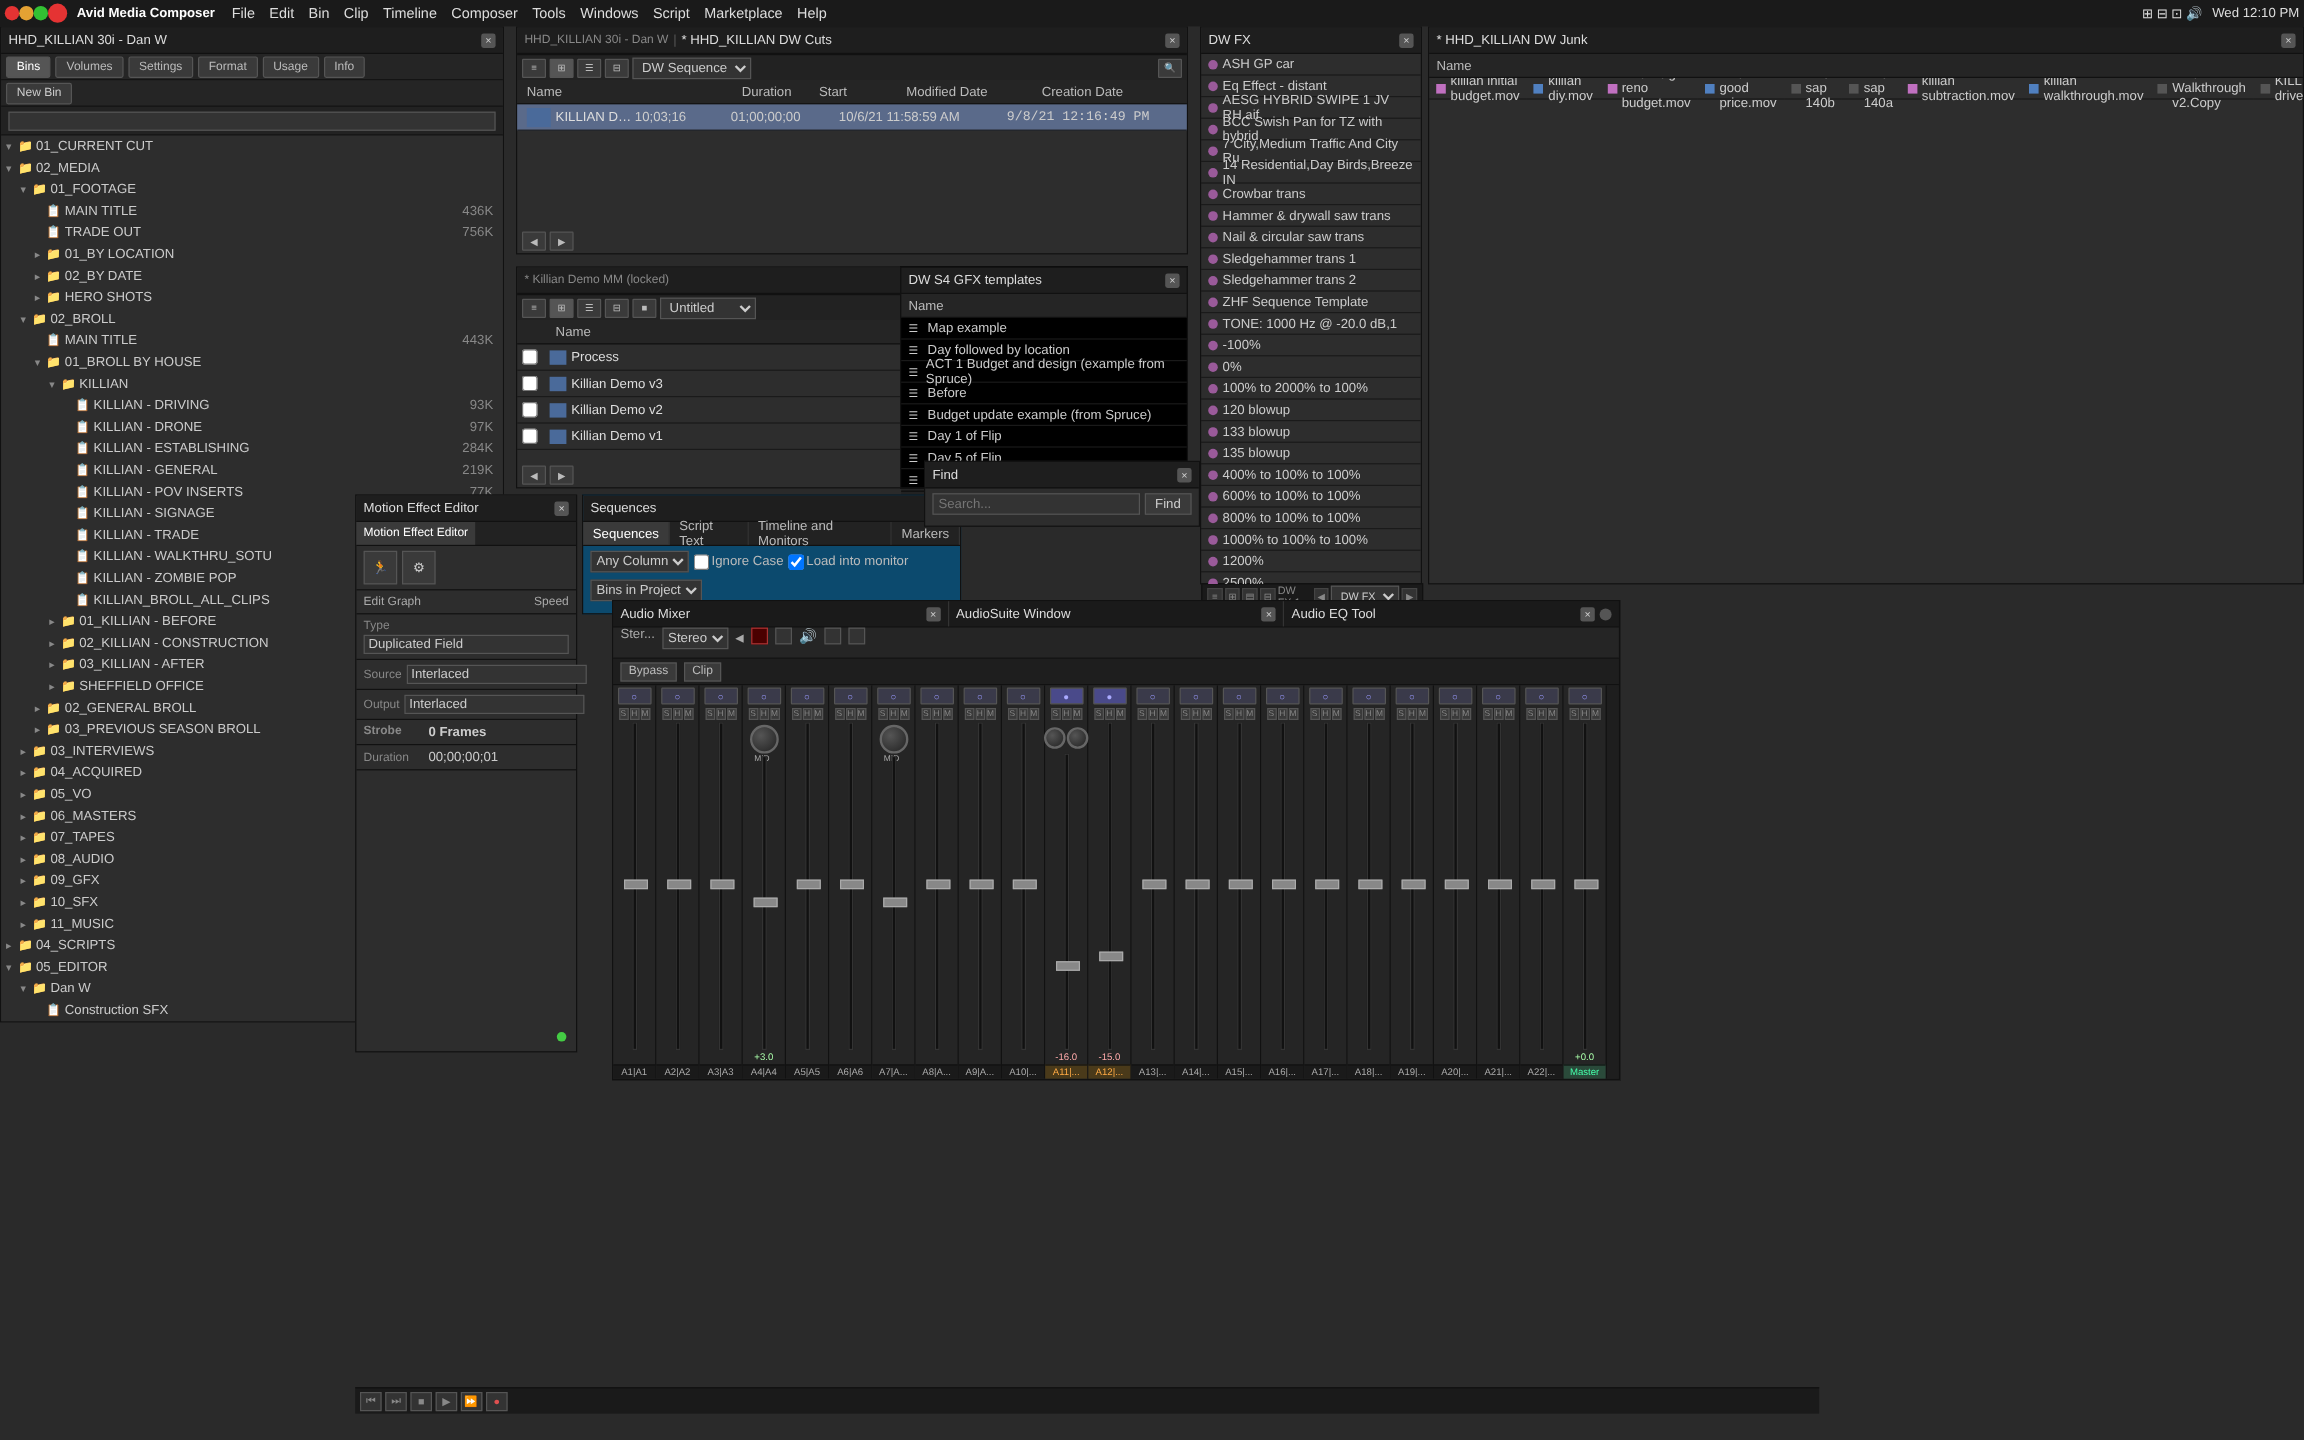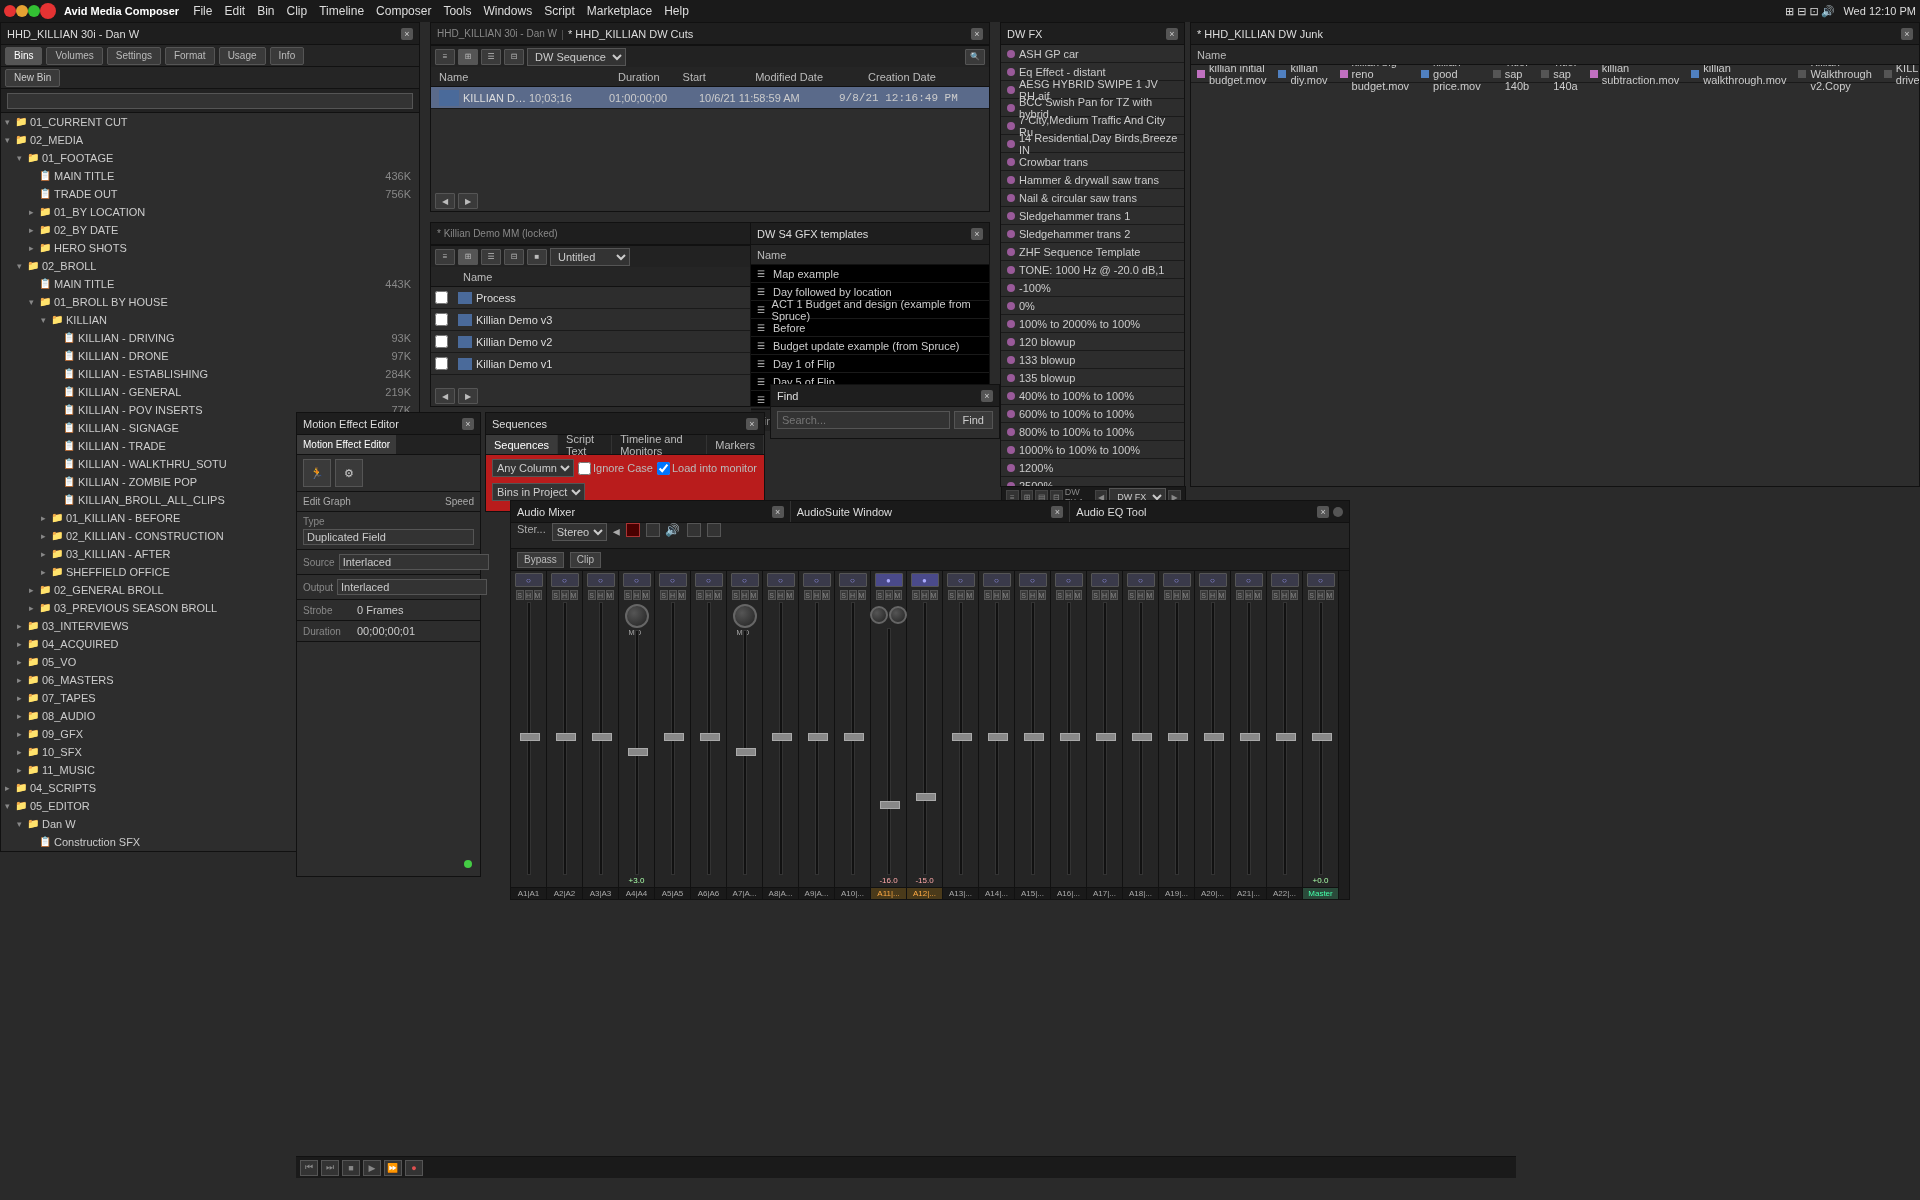--- a/index.html
+++ b/index.html
@@ -1285,36 +1285,36 @@
     <div style="padding:4px 6px;border-bottom:1px solid #111;display:flex;align-items:center;gap:4px;">
       <span style="font-size:10px;color:#888;width:50px;">Source</span>
       <input class="me-field" style="flex: 1 1 0%;" value="Interlaced">
     </div>
 
     <div style="padding:4px 6px;border-bottom:1px solid #111;display:flex;align-items:center;gap:4px;">
       <span style="font-size:10px;color:#888;width:50px;">Output</span>
       <input class="me-field" style="flex: 1 1 0%;" value="Interlaced">
     </div>
 
-    <div style="padding:4px 6px;border-bottom:1px solid #111;display:flex;align-items:center;gap:4px;">
+    <div style="padding:4px 6px;border-bottom:1px solid #111;display:flex;gap:4px;font-weight:bold;">
       <span style="font-size:10px;color:#888;width:50px;">Strobe</span>
       <span style="font-size:11px;color:#ccc;">0 Frames</span>
     </div>
 
     <div style="padding:4px 6px;border-bottom:1px solid #111;display:flex;align-items:center;gap:4px;">
       <span style="font-size:10px;color:#888;width:50px;">Duration</span>
       <span style="font-size:11px;color:#ccc;">00;00;00;01</span>
     </div>
 
     <div style="position:absolute;bottom:8px;right:8px;">
       <div class="green-dot"></div>
     </div>
   </div>
 
-  <div style="position:absolute;top:390px;left:485px;width:280px;height:100px;background:#b91c1c;border:1px solid #111;">
+  <div style="position:absolute;top:390px;left:485px;width:316px;height:100px;background:#0c4a6e;border:1px solid #111;">
     <div class="panel-titlebar">
       <span style="font-size:11px;color:#ddd;flex:1;">Sequences</span>
       <div class="panel-close-btn">×</div>
     </div>
     <div class="seq-tabs">
       <span class="seq-tab active">Sequences</span>
       <span class="seq-tab">Script Text</span>
       <span class="seq-tab">Timeline and Monitors</span>
       <span class="seq-tab">Markers</span>
     </div>

